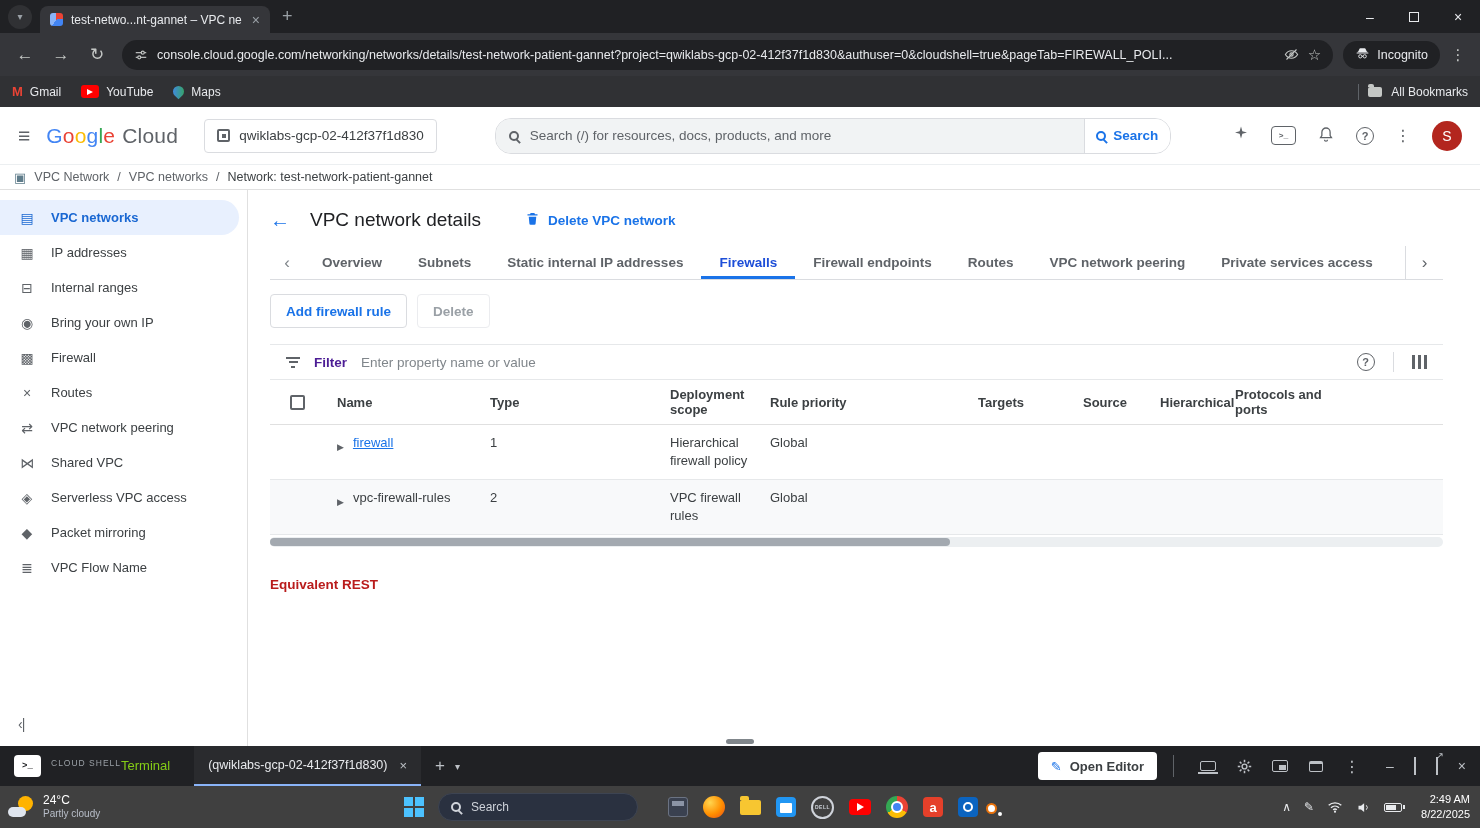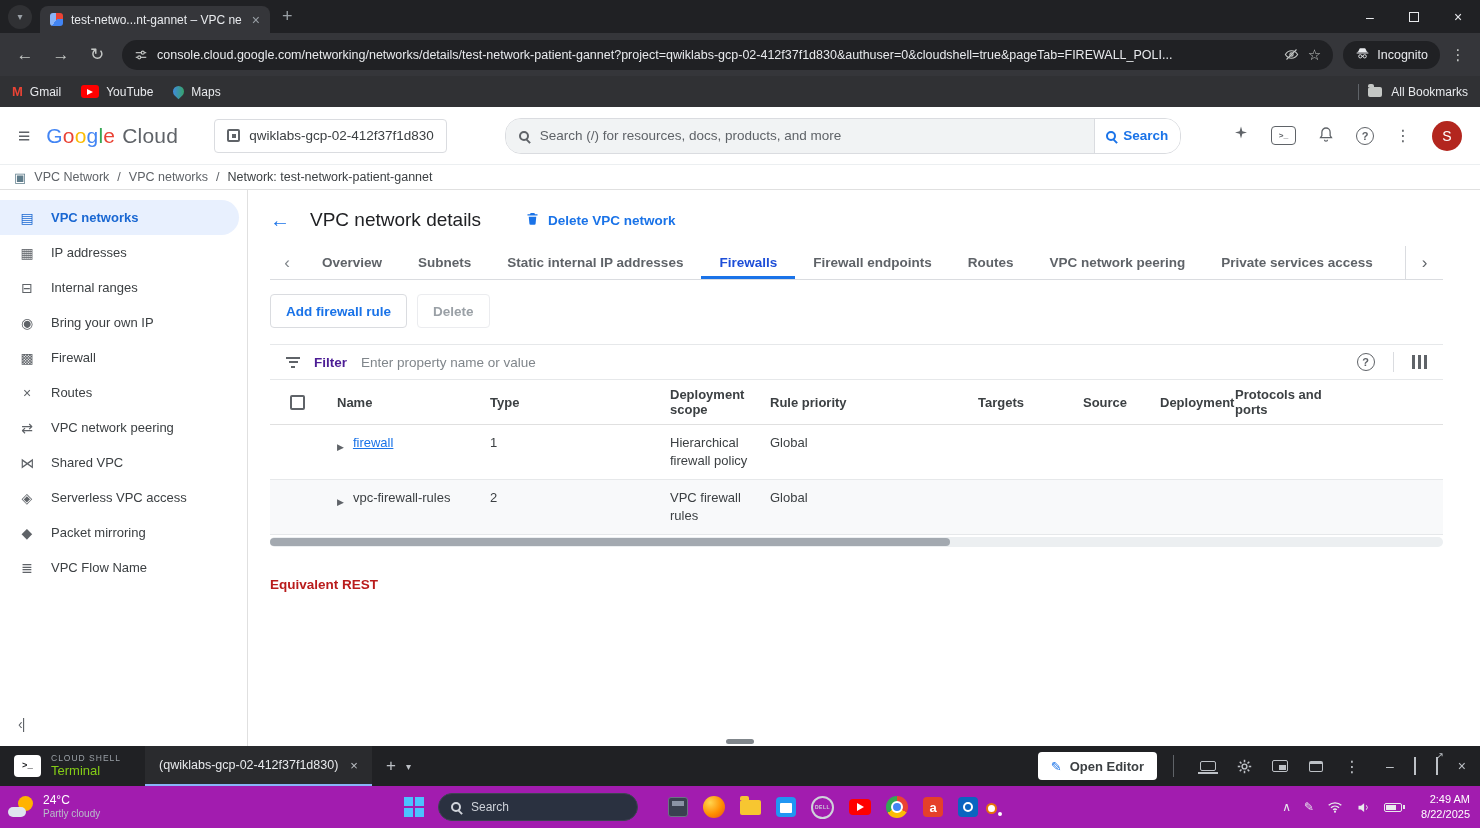--- a/index.html
+++ b/index.html
@@ -39,21 +39,21 @@
 .vdiv{width:1px;height:16px;background:#5f6368}
 .folder{width:14px;height:10px;color:#c4c7c5;background:currentColor;border-radius:2px;position:relative;display:inline-block}
 .folder::before{content:"";position:absolute;top:-3px;left:0;width:6px;height:3px;background:currentColor;border-radius:2px 2px 0 0}
 
 
 .gcp-header{height:57px;background:#fff;display:flex;align-items:center;padding:0 18px}
 .hamb{color:#5f6368;font-size:21px;margin-right:16px}
 .logo{font-size:21px;display:flex;align-items:baseline;letter-spacing:.2px}
 .logo .c1{color:#4285f4}.logo .c2{color:#ea4335}.logo .c3{color:#fbbc05}.logo .c4{color:#4285f4}.logo .c5{color:#34a853}.logo .c6{color:#ea4335}
 .logo .cloud{color:#5f6368;margin-left:7px}
-.projsel{margin-left:36px;height:34px;border:1px solid #dadce0;border-radius:4px;display:flex;align-items:center;gap:9px;padding:0 12px;font-size:13.5px;color:#3c4043}
+.projsel{margin-left:26px;height:34px;border:1px solid #dadce0;border-radius:4px;display:flex;align-items:center;gap:9px;padding:0 12px;font-size:13.5px;color:#3c4043}
 .projicon{width:13px;height:13px;border:2px solid #5f6368;border-radius:2px;position:relative}
 .projicon::after{content:"";position:absolute;inset:2.5px;background:#5f6368}
 .gcp-search{margin-left:58px;width:676px;height:36px;display:flex;border:1px solid #dadce0;border-radius:16px;overflow:hidden}
 .gcp-search-input{flex:1;background:#f1f3f4;display:flex;align-items:center;gap:11px;padding:0 13px;color:#5f6368;font-size:13.5px}
 .gcp-search-btn{width:86px;background:#fff;border-left:1px solid #dadce0;display:flex;align-items:center;justify-content:center;gap:7px;color:#1a73e8;font-size:13.5px;font-weight:bold}
 .mag{width:10px;height:10px;border:2px solid currentColor;border-radius:50%;position:relative;display:inline-block;flex:none}
 .mag::after{content:"";position:absolute;right:-4px;bottom:-3px;width:6px;height:2px;background:currentColor;transform:rotate(45deg)}
 .hd-right{margin-left:auto;display:flex;align-items:center;gap:21px}
 .termbox{width:25px;height:19px;border:1.8px solid #5f6368;border-radius:4px;display:flex;align-items:center;justify-content:center;color:#5f6368;font-size:8px;font-weight:bold;font-family:"Liberation Mono","DejaVu Sans Mono",monospace}
 .qcirc{width:18px;height:18px;border:1.8px solid #5f6368;border-radius:50%;display:flex;align-items:center;justify-content:center;font-size:11px;color:#5f6368;font-weight:bold}
@@ -116,21 +116,21 @@
 .hscroll{width:1173px;height:10px;margin-top:2px;background:#eceff1;border-radius:5px;position:relative}
 .hthumb{position:absolute;left:0;top:1px;height:8px;width:58%;background:#a3a9b0;border-radius:4px}
 .rest-link{margin-top:30px;font-size:13.5px;font-weight:bold;color:#b91c1c}
 
 
 .drag-handle{position:absolute;top:739px;left:50%;transform:translateX(-50%);width:28px;height:5px;border-radius:3px;background:#80868b;z-index:6}
 
 
 .shell{height:40px;background:#202124;display:flex;align-items:center;padding:0 14px;position:relative}
 .shellicon{width:27px;height:22px;background:#fff;border-radius:4px;display:flex;align-items:center;justify-content:center;color:#202124;font-weight:bold;font-size:9px;font-family:"Liberation Mono","DejaVu Sans Mono",monospace}
-.shell-labels{display:flex;flex-direction:column;margin-left:10px;margin-right:24px;line-height:1.25}
+.shell-labels{display:flex;flex-direction:row;margin-left:10px;margin-right:24px;line-height:1.25}
 .sl-small{font-size:8.5px;color:#9aa0a6;letter-spacing:1px}
 .sl-big{font-size:13px;color:#84cc16}
 .shell-tab{height:40px;display:flex;align-items:center;gap:12px;padding:0 14px;color:#e8eaed;font-size:12.5px;border-bottom:2px solid #8ab4f8;background:#2a2b2e}
 .shell-x{color:#bdc1c6;font-size:13px}
 .shell-plus{color:#bdc1c6;font-size:17px;margin-left:14px}
 .shell-caret{color:#bdc1c6;font-size:10px;margin-left:10px}
 .open-editor{margin-left:auto;height:28px;background:#fff;border-radius:4px;display:flex;align-items:center;gap:8px;padding:0 13px;font-size:13px;font-weight:bold;color:#3c4043}
 .pencil{color:#1a73e8;font-size:13px}
 .shdiv{width:1px;height:22px;background:#5f6368;margin:0 16px}
 .shic{width:26px;display:flex;align-items:center;justify-content:center;color:#bdc1c6;margin:0 5px}
@@ -138,21 +138,21 @@
 .ic-laptop::after{content:"";position:absolute;left:-3px;right:-3px;bottom:-4px;height:2px;background:#bdc1c6}
 .ic-pip{width:16px;height:12px;border:1.6px solid #bdc1c6;border-radius:2px;position:relative}
 .ic-pip::after{content:"";position:absolute;right:1px;bottom:1px;width:7px;height:5px;background:#bdc1c6}
 .ic-win{width:14px;height:11px;border:1.6px solid #bdc1c6;border-radius:2px;border-top-width:3.5px}
 .ic-box{width:11px;height:11px;border:1.6px solid #bdc1c6}
 .ic-pop{width:11px;height:11px;border:1.6px solid #bdc1c6;position:relative}
 .ic-pop b{position:absolute;top:-8px;right:-7px;font-size:10px;color:#bdc1c6;font-weight:normal}
 .shctl{display:flex;align-items:center;gap:20px;margin-left:16px;color:#bdc1c6;font-size:14px}
 
 
-.taskbar{height:42px;background:#a21caf;position:relative;color:#e8eaed}
+.taskbar{height:42px;background:#404040;position:relative;color:#e8eaed}
 .weather{position:absolute;left:8px;top:0;height:42px;display:flex;align-items:center;gap:9px}
 .wicon{position:relative;width:26px;height:24px}
 .wicon::before{content:"";position:absolute;right:1px;top:1px;width:15px;height:15px;border-radius:50%;background:#ffb300}
 .wicon::after{content:"";position:absolute;left:0;bottom:2px;width:18px;height:10px;border-radius:6px;background:#dfe5ee}
 .wtext{display:flex;flex-direction:column;line-height:1.25}
 .wtemp{font-size:12px;color:#fff}
 .wdesc{font-size:10px;color:#b8bec9}
 .task-center{position:absolute;left:404px;top:0;height:42px;display:flex;align-items:center;gap:14px}
 .winlogo{display:grid;grid-template-columns:9px 9px;grid-template-rows:9px 9px;gap:2px}
 .winlogo span{background:#4cc2ff}
@@ -422,21 +422,21 @@
         <div class="thead">
           <div class="th th-check">
               <span class="checkbox"></span>
             </div>
           <div class="th">Name</div>
           <div class="th">Type</div>
           <div class="th">Deployment scope</div>
           <div class="th">Rule priority</div>
           <div class="th">Targets</div>
           <div class="th">Source</div>
-          <div class="th">Deployment</div>
+          <div class="th">Hierarchical</div>
           <div class="th">Protocols and ports</div>
         </div>
 
         <div class="trow">
           <div class="td"></div>
           <div class="td td-name">
             <span class="expander">▶</span>
             <span class="rowlink">firewall</span>
           </div>
           <div class="td">1</div>

